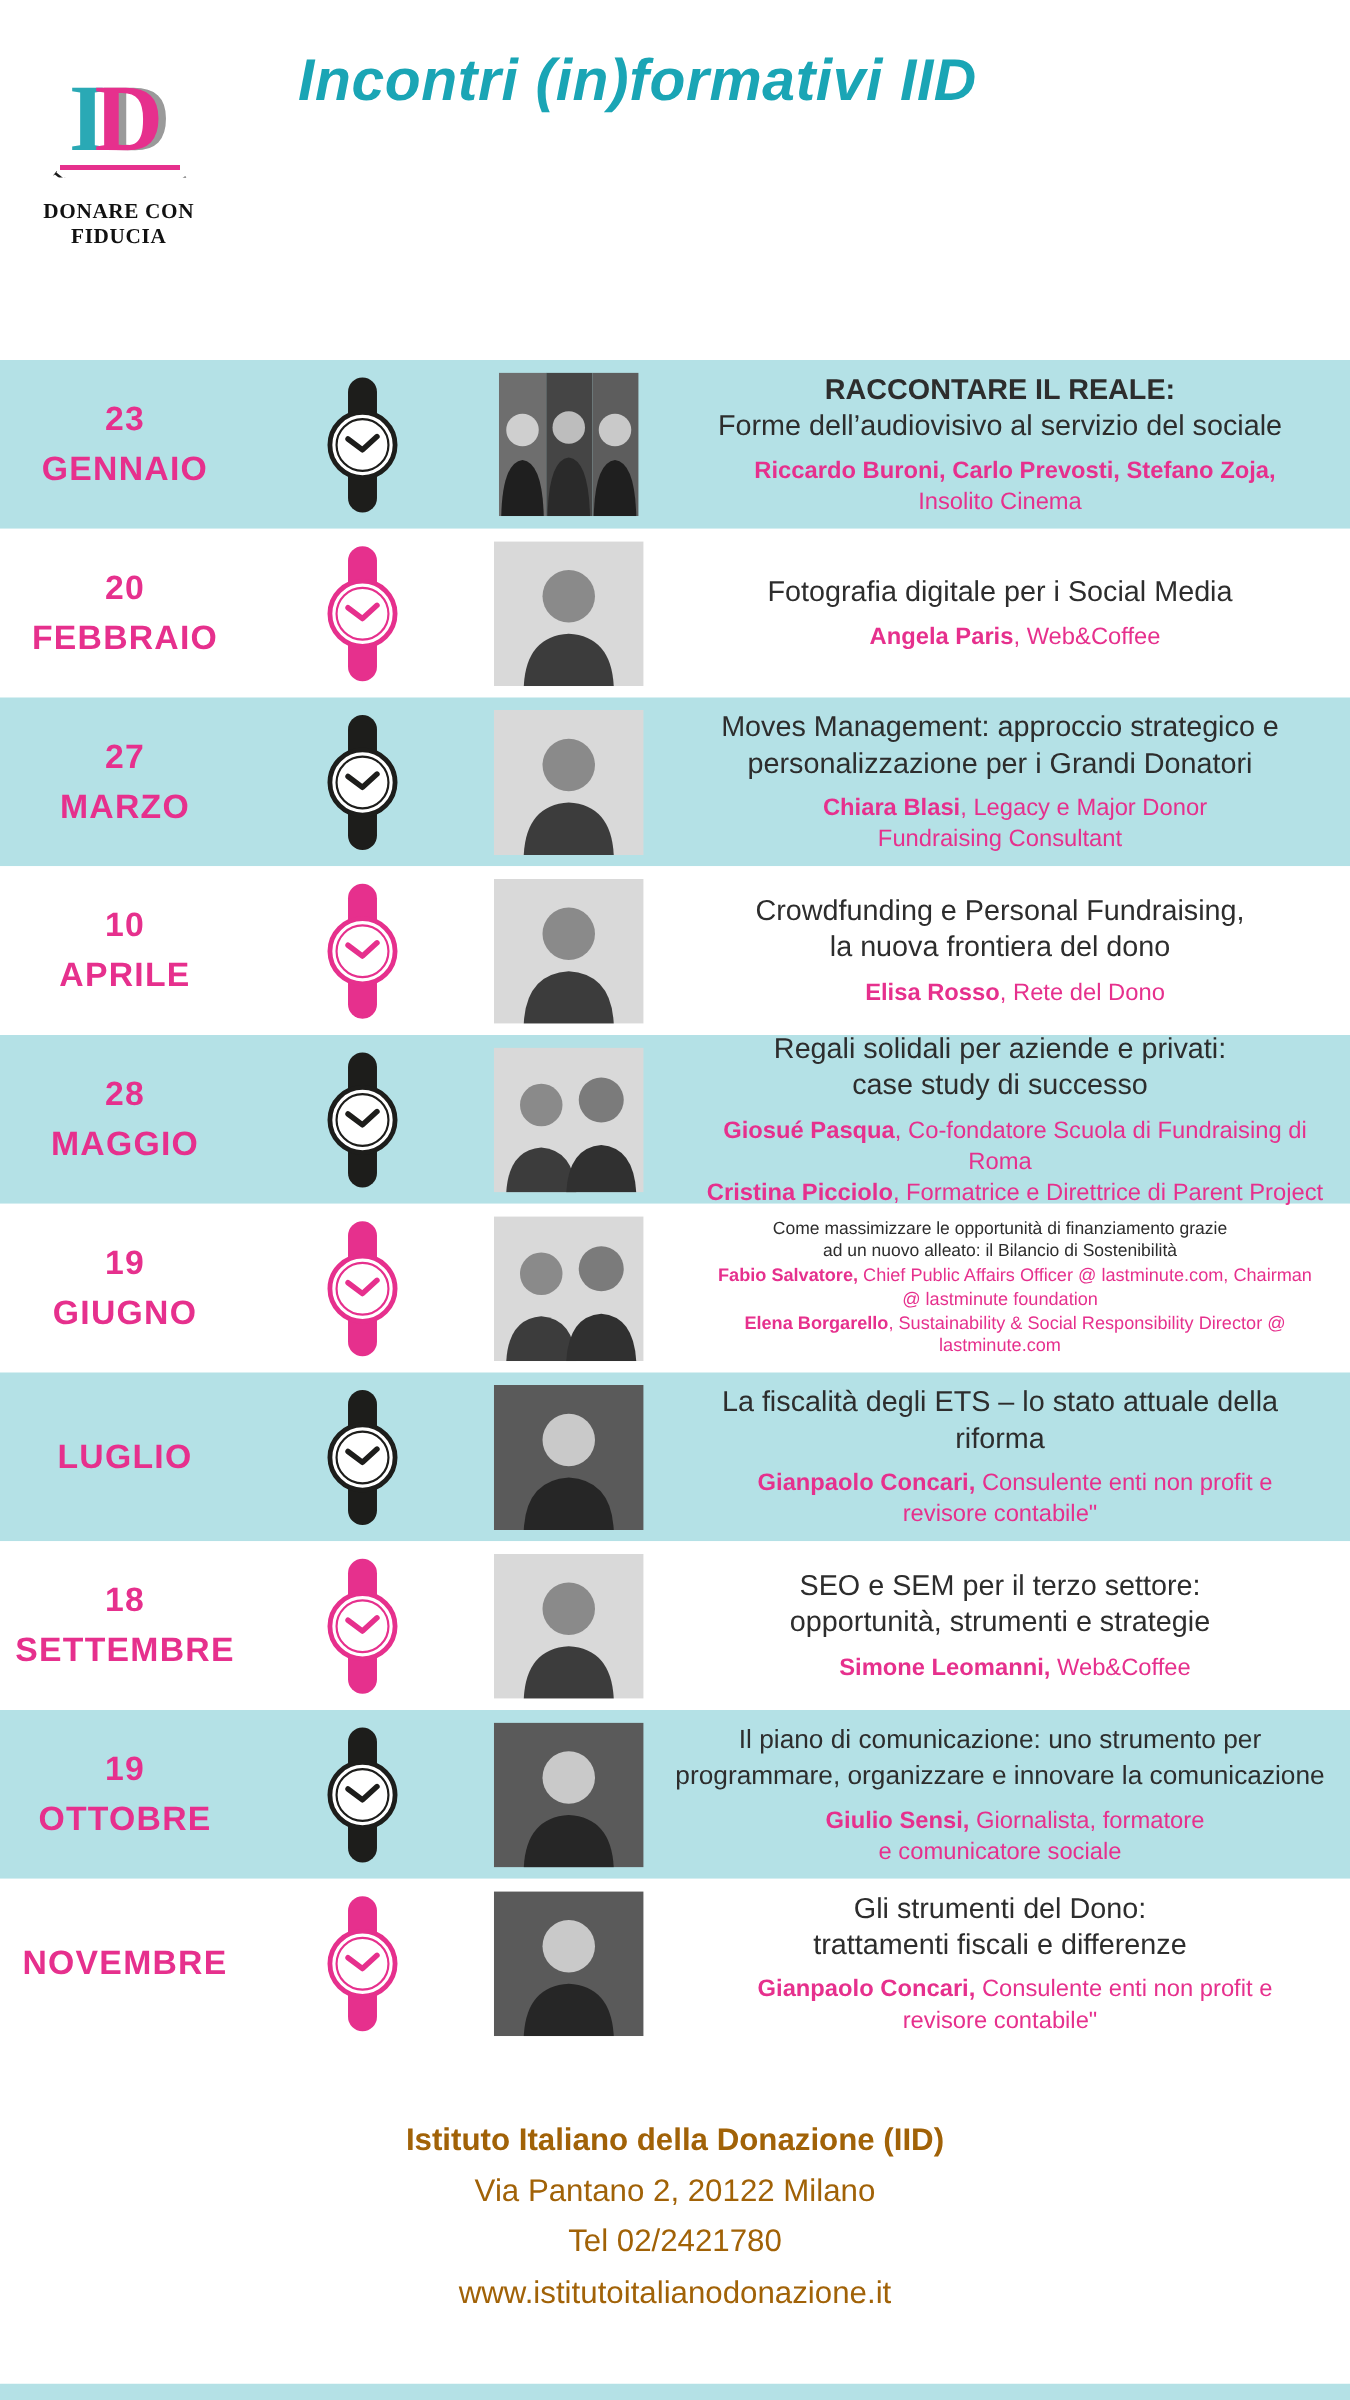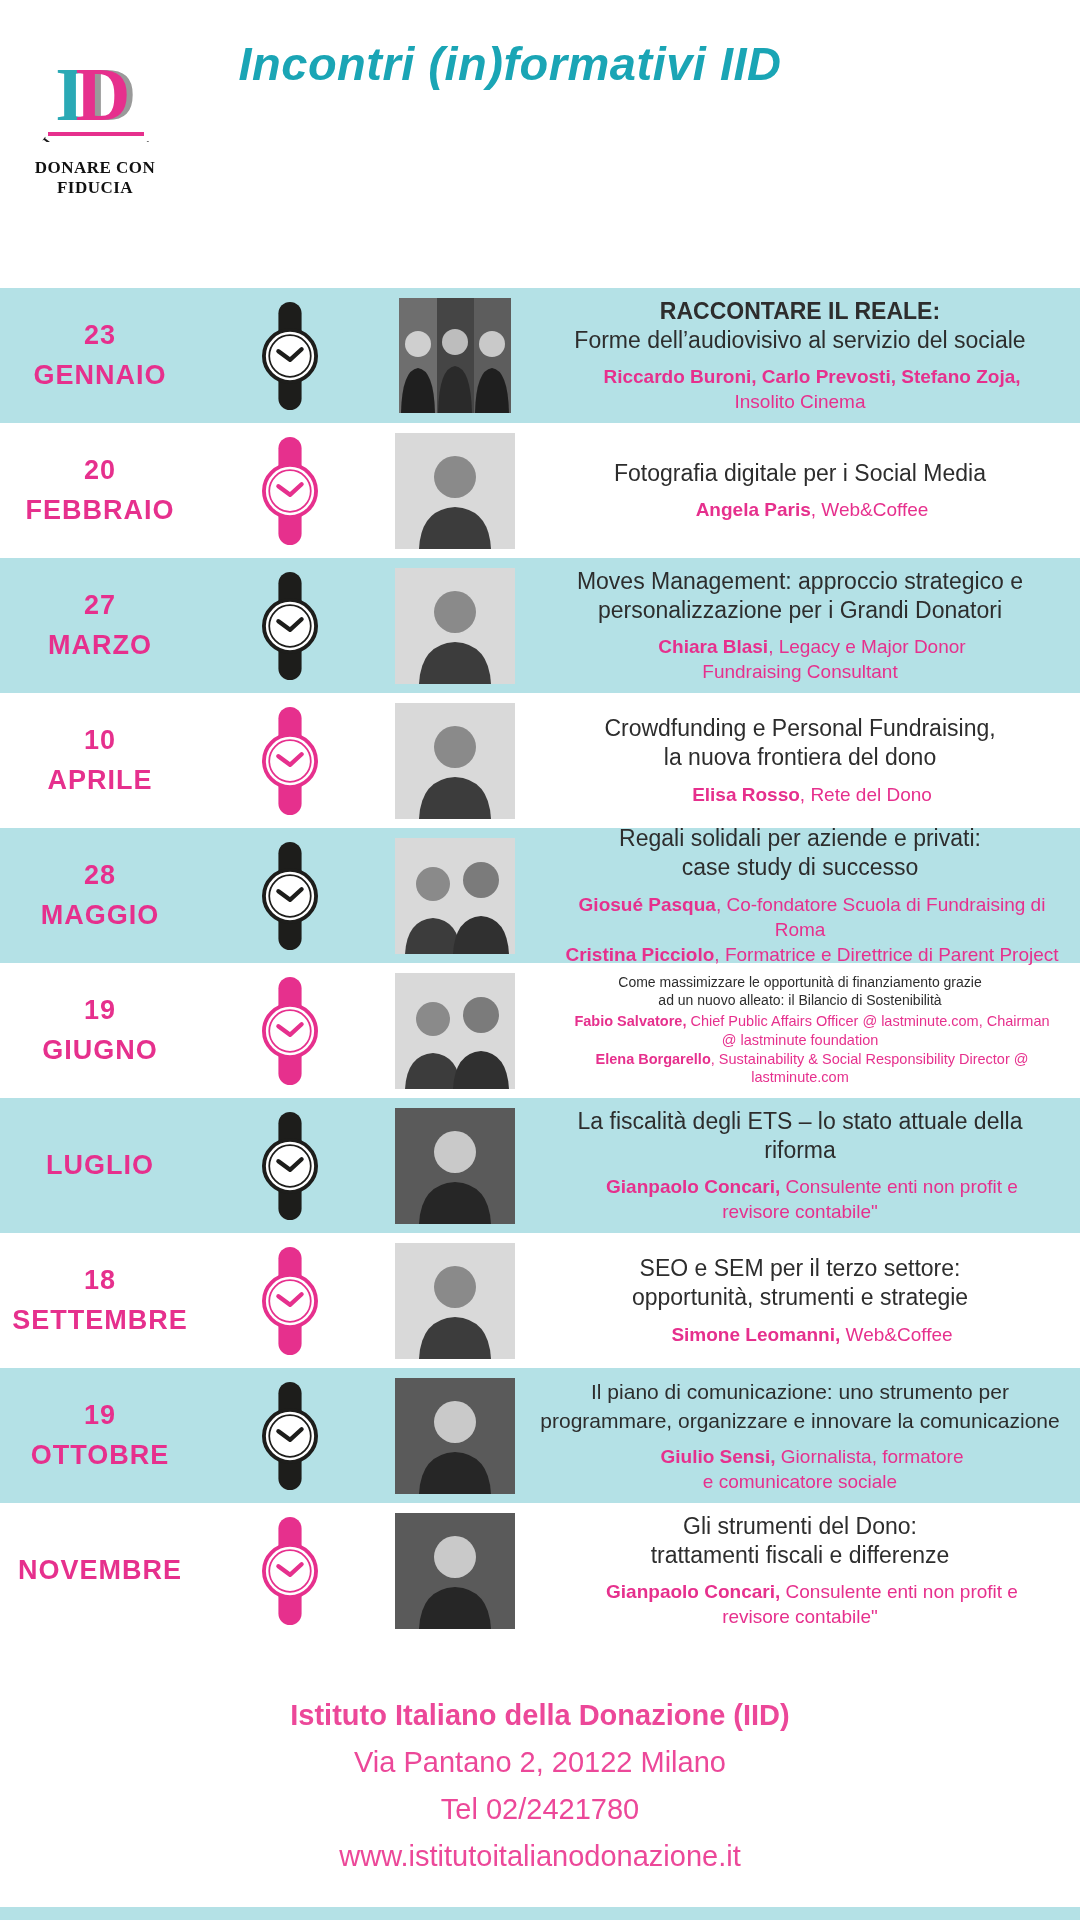--- a/index.html
+++ b/index.html
@@ -55,21 +55,21 @@
   .speaker-line .b{font-weight:bold;padding-left:24px;}
   
   .row.small .title-line{font-size:14px;line-height:1.25;}
   .row.small .speakers{margin-top:3px;}
   .row.small .speaker-line{font-size:14.5px;line-height:1.28;}
   .row.mid .title-line{font-size:21px;line-height:1.4;}
 
   
   .footer{
     position:absolute;left:0;top:1692px;width:1080px;text-align:center;
-    color:#ec4899;font-size:29px;line-height:1.62;
+    color:#a16207;font-size:25px;line-height:1.62;
   }
   .footer .org{font-weight:bold;}
   .bottom-bar{position:absolute;left:0;bottom:0;width:1080px;height:13px;background:var(--row-teal);}
 </style>
 </head>
 <body>
 
 <div class="page">
 
   <div class="logo">

